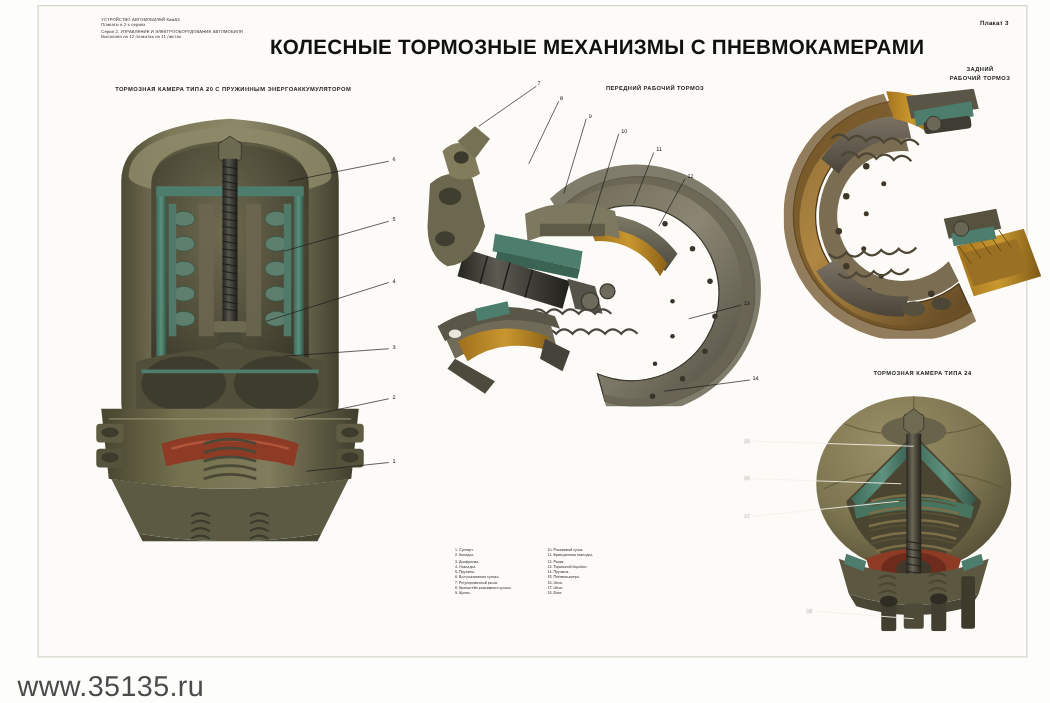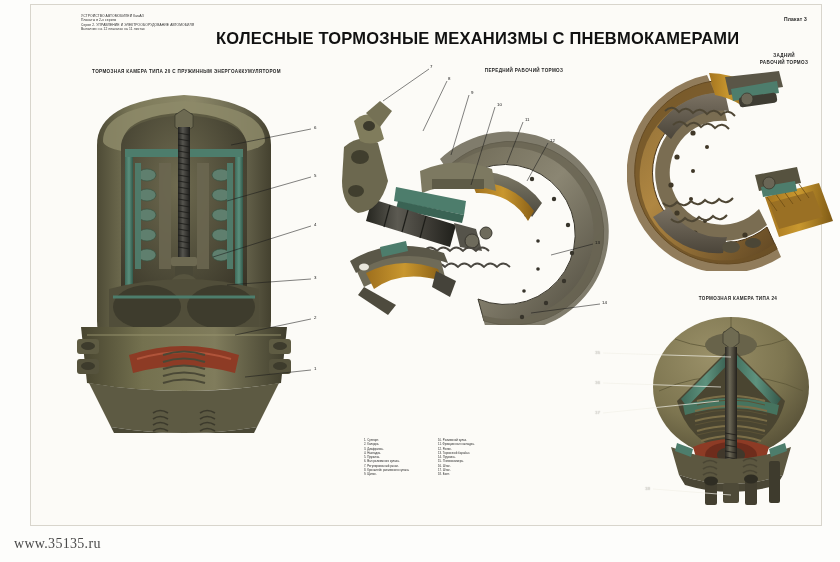--- a/index.html
+++ b/index.html
@@ -38,22 +38,22 @@
 
   
   #legend{position:absolute;left:333px;top:433px;width:135px;height:46px;}
   #legend .col{position:absolute;top:0;width:64px;}
   #legend .c1{left:0;}
   #legend .c2{left:74px;}
   #legend .li{font-size:2.9px;color:#2c2c2c;line-height:4.3px;
               white-space:nowrap;transform:scaleY(1.06);transform-origin:left top;}
 
   
-  #watermark{position:absolute;left:14px;top:536px;font-size:14px;
-             color:#4a4a4a;letter-spacing:.3px;font-family:Liberation Serif, serif;}
+  #watermark{position:absolute;left:14px;top:536px;font-size:23px;
+             color:#4a4a4a;letter-spacing:.3px;}
 
   
   .fig{position:absolute;}
 </style>
 </head>
 <body>
 
 <div id="poster">
  <div id="sheet">
 

